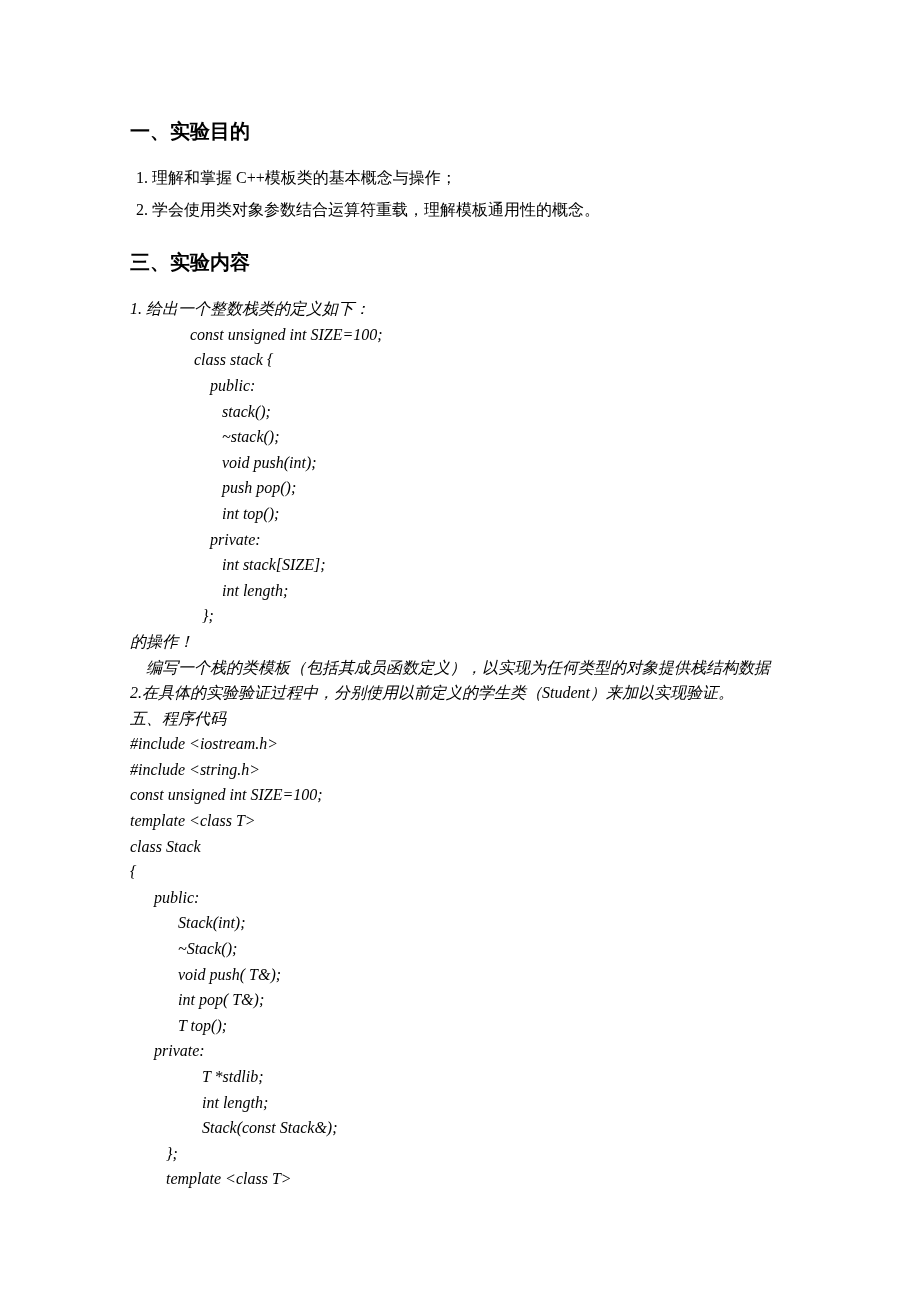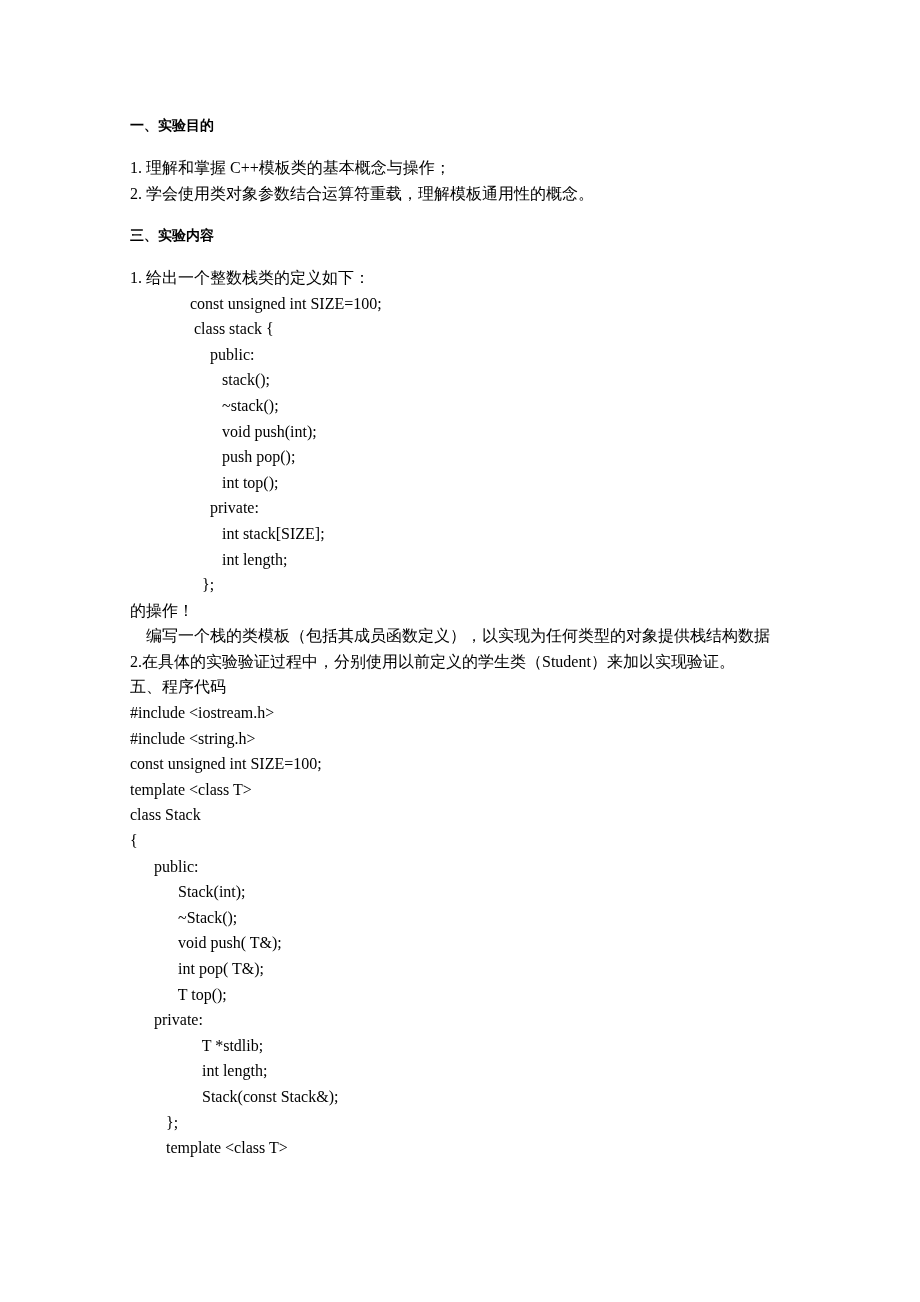--- a/index.html
+++ b/index.html
@@ -11,35 +11,36 @@
     line-height: 1.6;
     color: #000000;
   }
   .page {
     width: 920px;
     min-height: 1302px;
     padding: 115px 120px 50px 130px;
     box-sizing: border-box;
   }
   h2 {
-    font-size: 14px;
+    font-size: 20px;
     font-weight: bold;
     margin: 0 0 18px 0;
   }
   .ol-item {
-    margin: 0;
+    margin: 6px;
     padding-left: 30px;
     text-indent: -30px;
   }
   .section-gap {
     height: 18px;
   }
   .body-line {
     margin: 0;
     white-space: pre;
+    font-style: italic;
   }
 </style>
 </head>
 <body>
 
 <div class="page">
 
   <h2>一、实验目的</h2>
 
   <p class="ol-item">1.    理解和掌握 C++模板类的基本概念与操作；</p>

